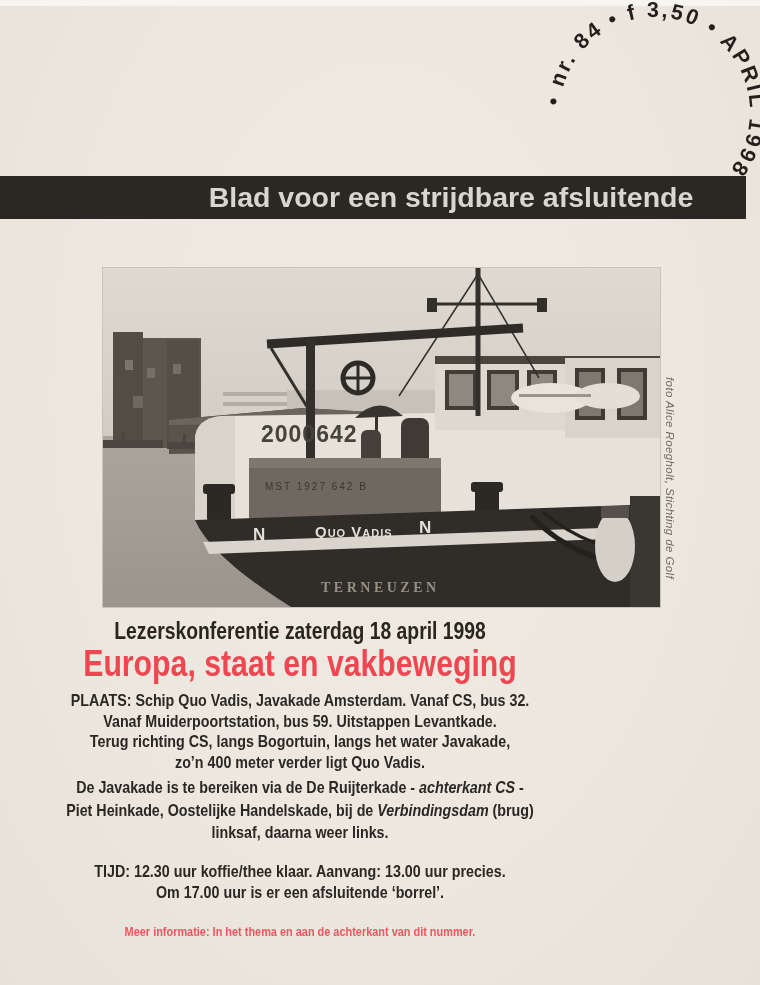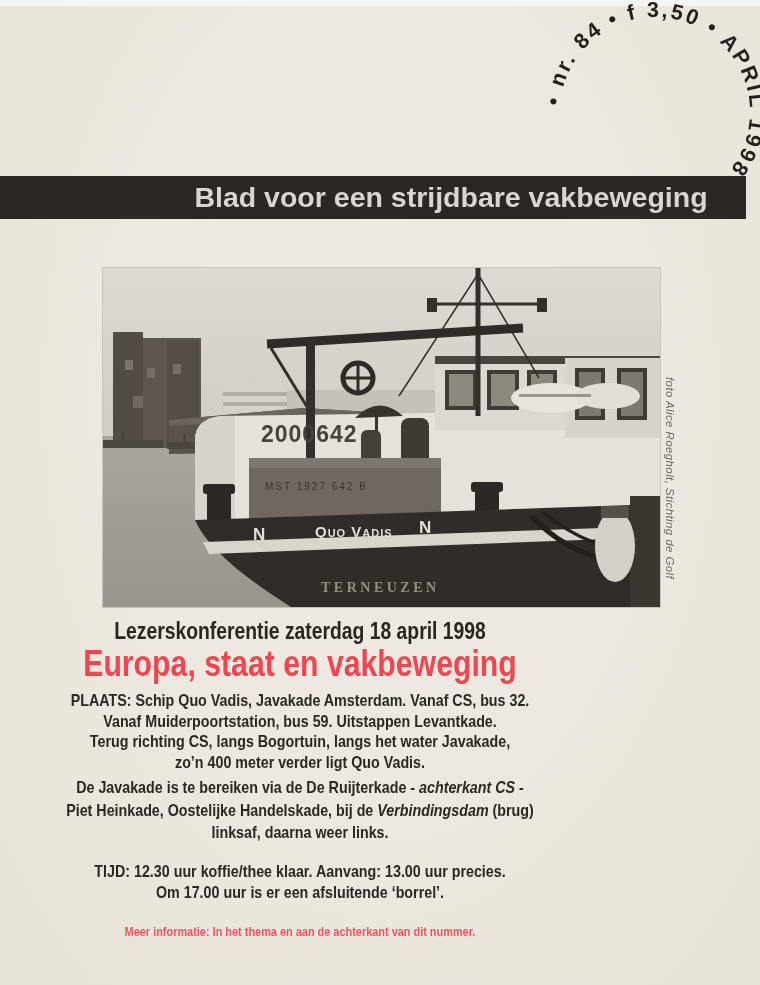--- a/index.html
+++ b/index.html
@@ -74,21 +74,21 @@
   <svg class="arc-svg" viewBox="0 0 270 270">
     <defs>
       <path id="arcpath" d="M 52 132 A 95 95 0 1 1 242 132 A 95 95 0 1 1 52 132" fill="none"></path>
     </defs>
     <text>
       <textPath href="#arcpath" startOffset="6">•  nr. 84  •  f 3,50  •   APRIL 1998</textPath>
     </text>
   </svg>
 
   <div class="black-bar">
-    <span class="tagline">Blad voor een strijdbare vakbeweging</span>
+    <span class="tagline">Blad voor een strijdbare afsluitende</span>
   </div>
 
   <div class="photo">
     <svg viewBox="0 0 557 339" preserveAspectRatio="none">
       <defs>
         <linearGradient id="sky" x1="0" y1="0" x2="0" y2="1">
           <stop offset="0" stop-color="#dedad2"></stop>
             <stop offset="1" stop-color="#cfcbc3"></stop>
         </linearGradient>
         <linearGradient id="water" x1="0" y1="0" x2="0" y2="1">

